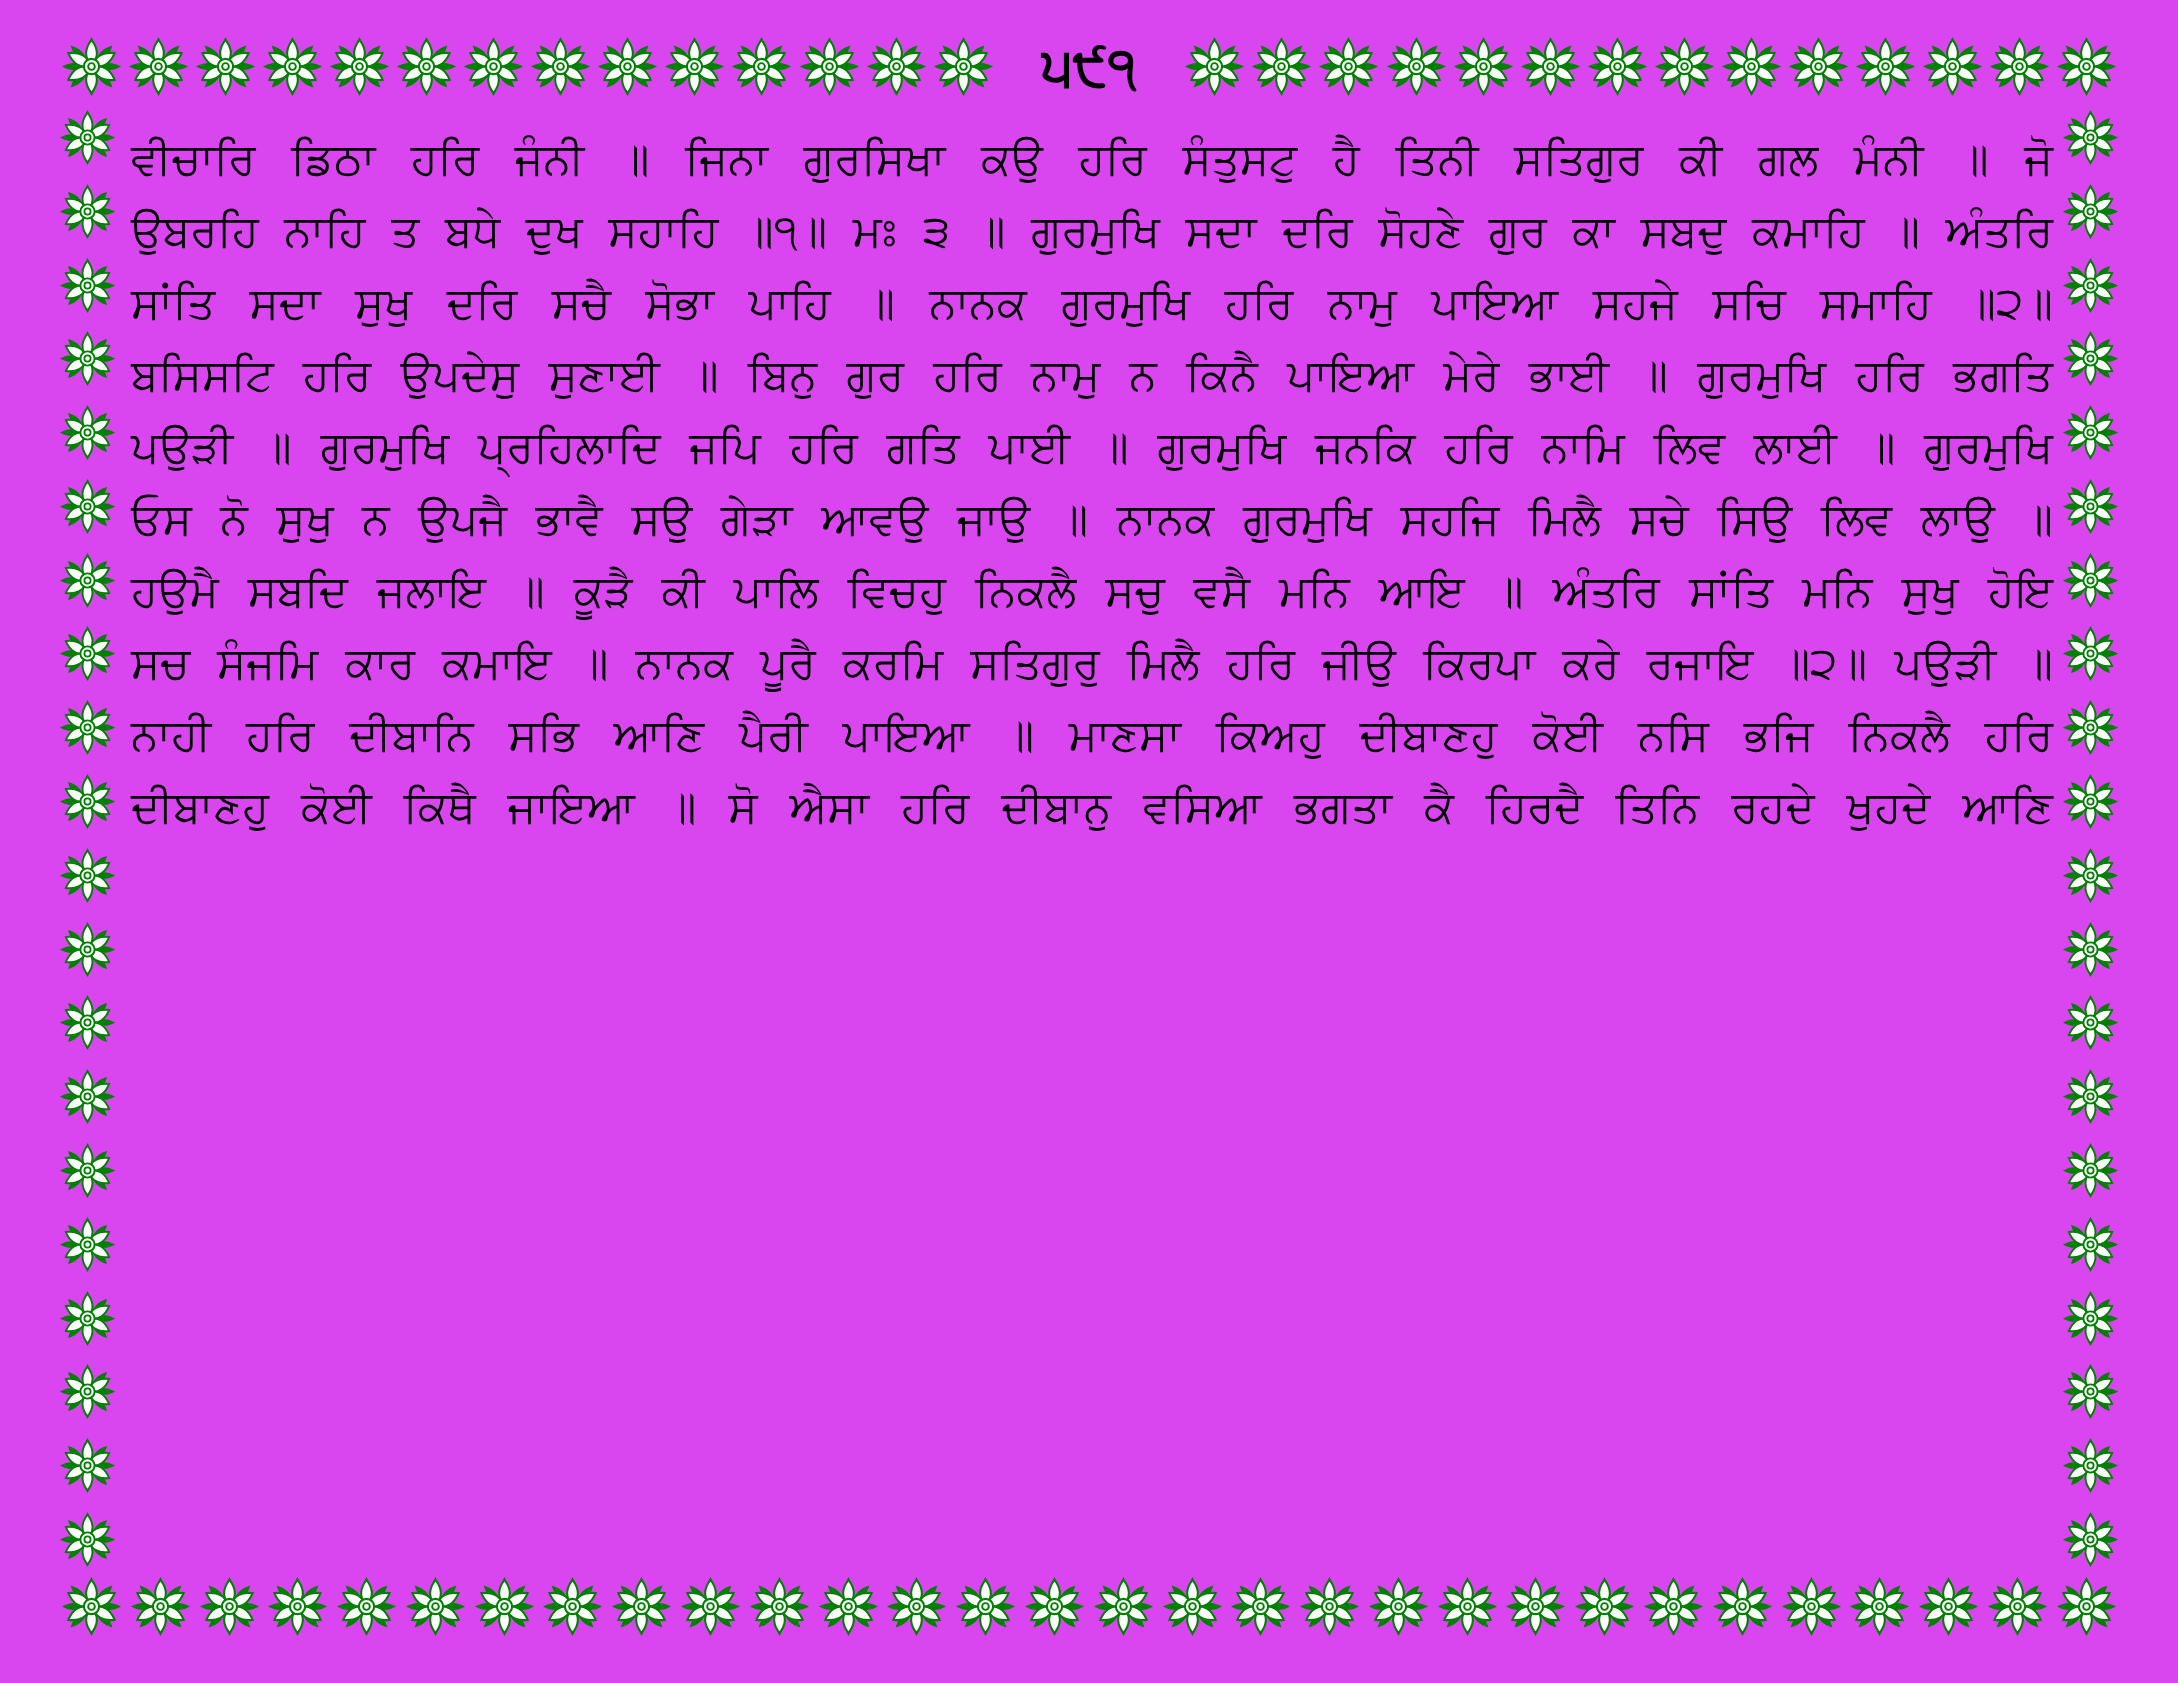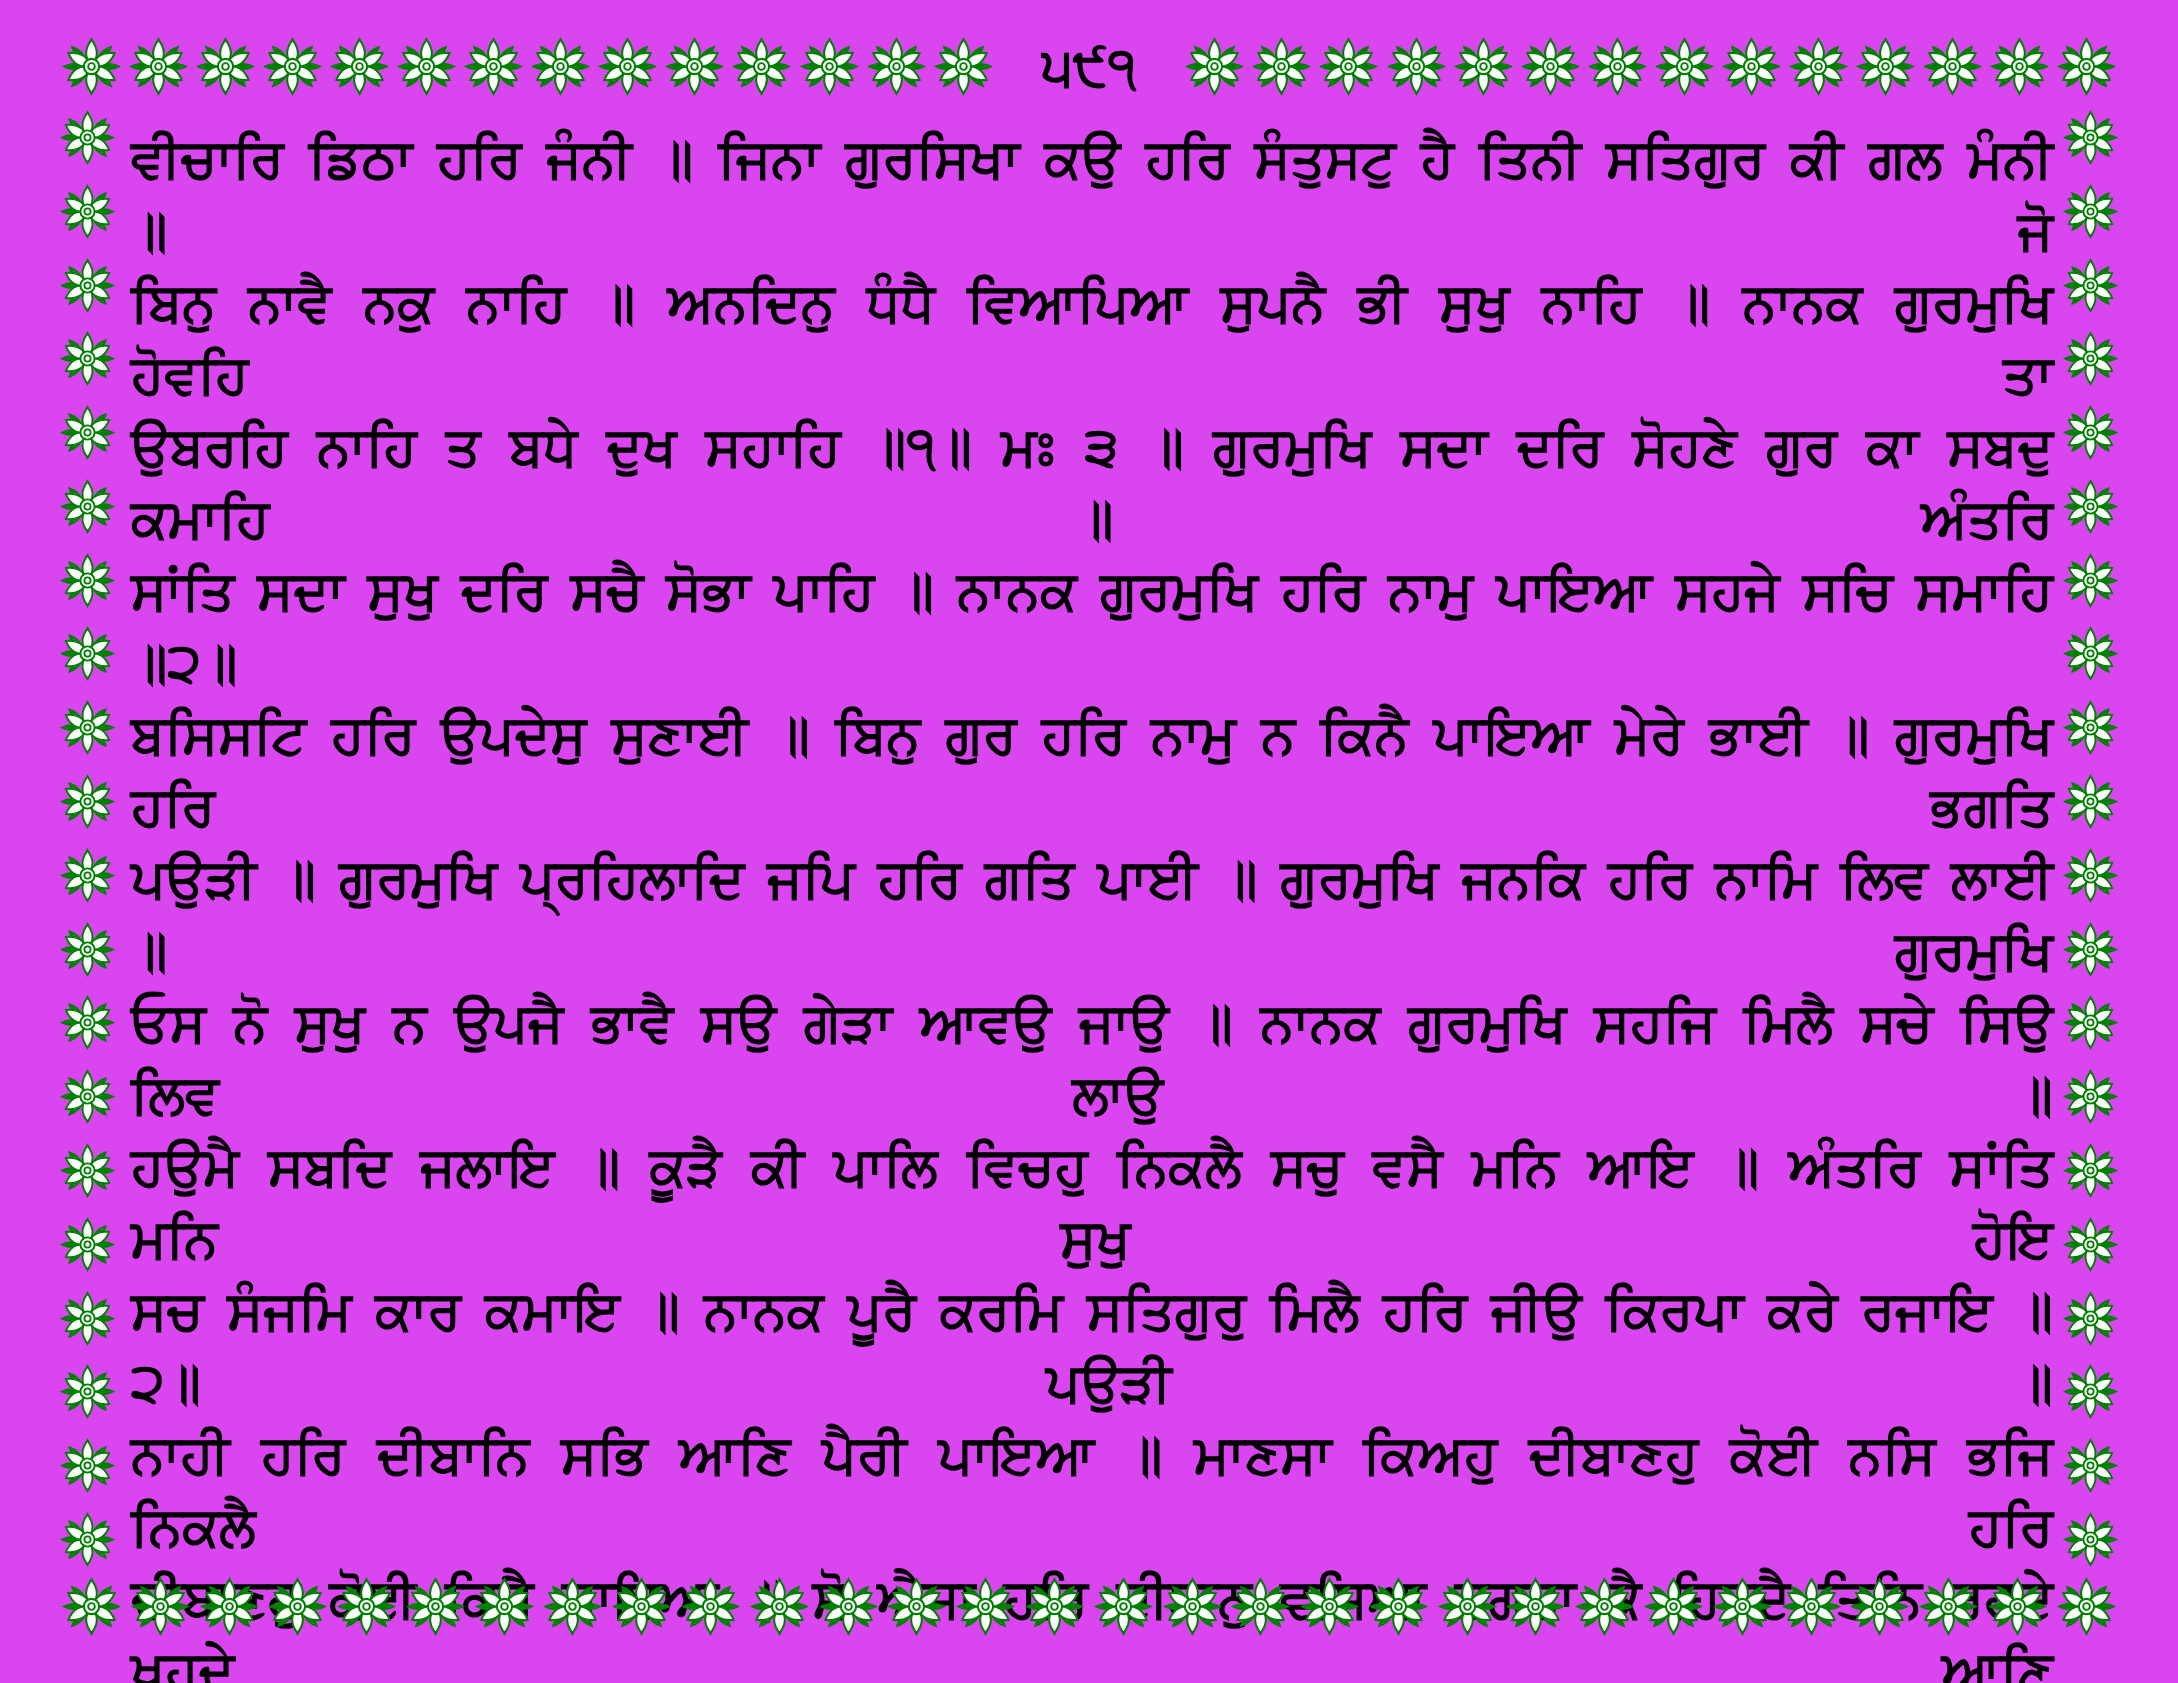--- a/index.html
+++ b/index.html
@@ -32,23 +32,23 @@
   }
   .flower{display:block;line-height:0;}
   .flower svg{display:block;width:61px;height:61px;}
   .side-col .flower svg{width:57px;height:57px;}
   
   .text-block{
     position:absolute;left:131px;right:125px;top:123px;
     color:#000;
   }
   .line{
-    font-size:54px;
+    font-size:44px;
     line-height:72px;
-    font-weight:700;
+    font-weight:400;
     text-align:justify;
     text-align-last:justify;
     word-spacing:4px;
   }
 </style>
 </head>
 <body>
 
 <div class="page">
 
@@ -1692,21 +1692,20 @@
             <path d="M32 4 C39 13 40 23 32 30 C24 23 25 13 32 4 Z" transform="rotate(300 32 32)"></path>
           </g>
     <circle cx="32" cy="32" r="8" fill="#ffffff" stroke="#008000" stroke-width="2.2"></circle>
     <circle cx="32" cy="32" r="3.5" fill="none" stroke="#008000" stroke-width="2"></circle>
   </svg>
       </span>
     </div>
 
   <div class="text-block">
       <div class="line">ਵੀਚਾਰਿ ਡਿਠਾ ਹਰਿ ਜੰਨੀ ॥ ਜਿਨਾ ਗੁਰਸਿਖਾ ਕਉ ਹਰਿ ਸੰਤੁਸਟੁ ਹੈ ਤਿਨੀ ਸਤਿਗੁਰ ਕੀ ਗਲ ਮੰਨੀ ॥ ਜੋ</div>
-      <div class="line">ਬਿਨੁ ਨਾਵੈ ਨਕੁ ਨਾਹਿ ॥ ਅਨਦਿਨੁ ਧੰਧੈ ਵਿਆਪਿਆ ਸੁਪਨੈ ਭੀ ਸੁਖੁ ਨਾਹਿ ॥ ਨਾਨਕ ਗੁਰਮੁਖਿ ਹੋਵਹਿ ਤਾ</div>
       <div class="line">ਉਬਰਹਿ ਨਾਹਿ ਤ ਬਧੇ ਦੁਖ ਸਹਾਹਿ ॥੧॥ ਮਃ ੩ ॥ ਗੁਰਮੁਖਿ ਸਦਾ ਦਰਿ ਸੋਹਣੇ ਗੁਰ ਕਾ ਸਬਦੁ ਕਮਾਹਿ ॥ ਅੰਤਰਿ</div>
       <div class="line">ਸਾਂਤਿ ਸਦਾ ਸੁਖੁ ਦਰਿ ਸਚੈ ਸੋਭਾ ਪਾਹਿ ॥ ਨਾਨਕ ਗੁਰਮੁਖਿ ਹਰਿ ਨਾਮੁ ਪਾਇਆ ਸਹਜੇ ਸਚਿ ਸਮਾਹਿ ॥੨॥</div>
       <div class="line">ਬਸਿਸਟਿ ਹਰਿ ਉਪਦੇਸੁ ਸੁਣਾਈ ॥ ਬਿਨੁ ਗੁਰ ਹਰਿ ਨਾਮੁ ਨ ਕਿਨੈ ਪਾਇਆ ਮੇਰੇ ਭਾਈ ॥ ਗੁਰਮੁਖਿ ਹਰਿ ਭਗਤਿ</div>
       <div class="line">ਪਉੜੀ ॥ ਗੁਰਮੁਖਿ ਪ੍ਰਹਿਲਾਦਿ ਜਪਿ ਹਰਿ ਗਤਿ ਪਾਈ ॥ ਗੁਰਮੁਖਿ ਜਨਕਿ ਹਰਿ ਨਾਮਿ ਲਿਵ ਲਾਈ ॥ ਗੁਰਮੁਖਿ</div>
       <div class="line">ਓਸ ਨੋ ਸੁਖੁ ਨ ਉਪਜੈ ਭਾਵੈ ਸਉ ਗੇੜਾ ਆਵਉ ਜਾਉ ॥ ਨਾਨਕ ਗੁਰਮੁਖਿ ਸਹਜਿ ਮਿਲੈ ਸਚੇ ਸਿਉ ਲਿਵ ਲਾਉ ॥</div>
       <div class="line">ਹਉਮੈ ਸਬਦਿ ਜਲਾਇ ॥ ਕੂੜੈ ਕੀ ਪਾਲਿ ਵਿਚਹੁ ਨਿਕਲੈ ਸਚੁ ਵਸੈ ਮਨਿ ਆਇ ॥ ਅੰਤਰਿ ਸਾਂਤਿ ਮਨਿ ਸੁਖੁ ਹੋਇ</div>
       <div class="line">ਸਚ ਸੰਜਮਿ ਕਾਰ ਕਮਾਇ ॥ ਨਾਨਕ ਪੂਰੈ ਕਰਮਿ ਸਤਿਗੁਰੁ ਮਿਲੈ ਹਰਿ ਜੀਉ ਕਿਰਪਾ ਕਰੇ ਰਜਾਇ ॥੨॥ ਪਉੜੀ ॥</div>
       <div class="line">ਨਾਹੀ ਹਰਿ ਦੀਬਾਨਿ ਸਭਿ ਆਣਿ ਪੈਰੀ ਪਾਇਆ ॥ ਮਾਣਸਾ ਕਿਅਹੁ ਦੀਬਾਣਹੁ ਕੋਈ ਨਸਿ ਭਜਿ ਨਿਕਲੈ ਹਰਿ</div>
       <div class="line">ਦੀਬਾਣਹੁ ਕੋਈ ਕਿਥੈ ਜਾਇਆ ॥ ਸੋ ਐਸਾ ਹਰਿ ਦੀਬਾਨੁ ਵਸਿਆ ਭਗਤਾ ਕੈ ਹਿਰਦੈ ਤਿਨਿ ਰਹਦੇ ਖੁਹਦੇ ਆਣਿ</div>
     </div>

